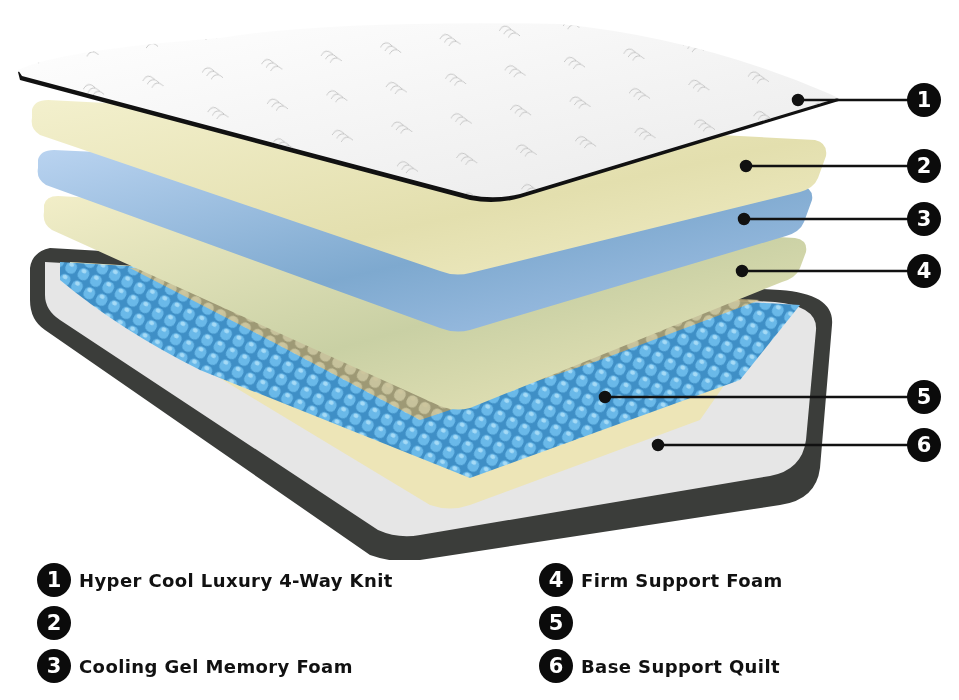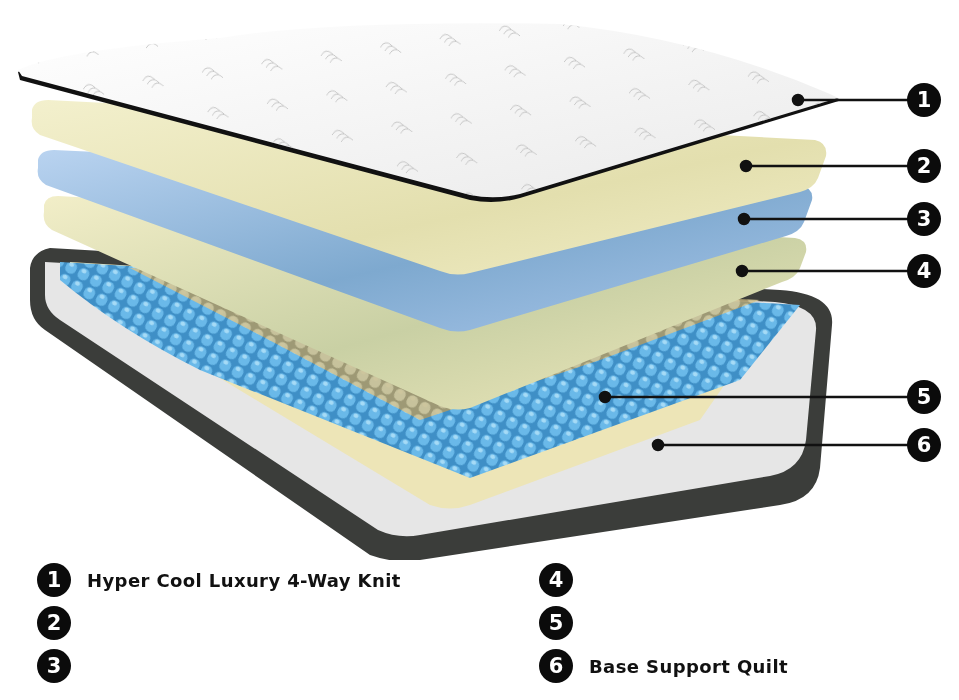--- a/index.html
+++ b/index.html
@@ -1,21 +1,21 @@
 <!DOCTYPE html>
 <html><head>
 <meta charset="utf-8">
 <style>
   html,body{margin:0;padding:0;background:#ffffff;}
   body{width:959px;height:700px;position:relative;overflow:hidden;font-family:"Liberation Sans","DejaVu Sans",sans-serif;}
   #diagram{position:absolute;left:0;top:0;width:959px;height:560px;}
   .legend{position:absolute;left:0;top:560px;width:959px;height:140px;}
   .legend-item{position:absolute;display:flex;align-items:center;height:34px;}
   .badge{width:34px;height:34px;border-radius:50%;background:#0b0b0b;color:#fff;display:flex;align-items:center;justify-content:center;font-weight:bold;font-size:21px;font-family:"DejaVu Sans","Liberation Sans",sans-serif;}
-  .legend-label{margin-left:16px;font-weight:bold;font-size:18px;color:#111;letter-spacing:0.4px;font-family:"DejaVu Sans","Liberation Sans",sans-serif;}
+  .legend-label{margin-left:8px;font-weight:bold;font-size:18px;color:#111;letter-spacing:0.4px;font-family:"DejaVu Sans","Liberation Sans",sans-serif;}
   .callout{position:absolute;}
   .callout .badge{position:absolute;width:34px;height:34px;}
 </style>
 </head>
 <body>
 
 <svg id="diagram" viewBox="0 0 959 560" xmlns="http://www.w3.org/2000/svg">
   <defs>
     <linearGradient id="gQuilt" x1="0" y1="0" x2="1" y2="1">
       <stop offset="0" stop-color="#f3f0cd"></stop>
@@ -112,23 +112,25 @@
 <div class="legend">
   <div class="legend-item" style="left:37px;top:3px;">
     <div class="badge">1</div>
     <span class="legend-label">Hyper Cool Luxury 4-Way Knit</span>
   </div>
   <div class="legend-item" style="left:37px;top:46px;">
     <div class="badge">2</div>
   </div>
   <div class="legend-item" style="left:37px;top:89px;">
     <div class="badge">3</div>
+    <span class="legend-label">Cooling Gel Memory Foam</span>
   </div>
   <div class="legend-item" style="left:539px;top:3px;">
     <div class="badge">4</div>
+    <span class="legend-label">Firm Support Foam</span>
   </div>
   <div class="legend-item" style="left:539px;top:46px;">
     <div class="badge">5</div>
   </div>
   <div class="legend-item" style="left:539px;top:89px;">
     <div class="badge">6</div>
     <span class="legend-label">Base Support Quilt</span>
   </div>
 </div>
 

